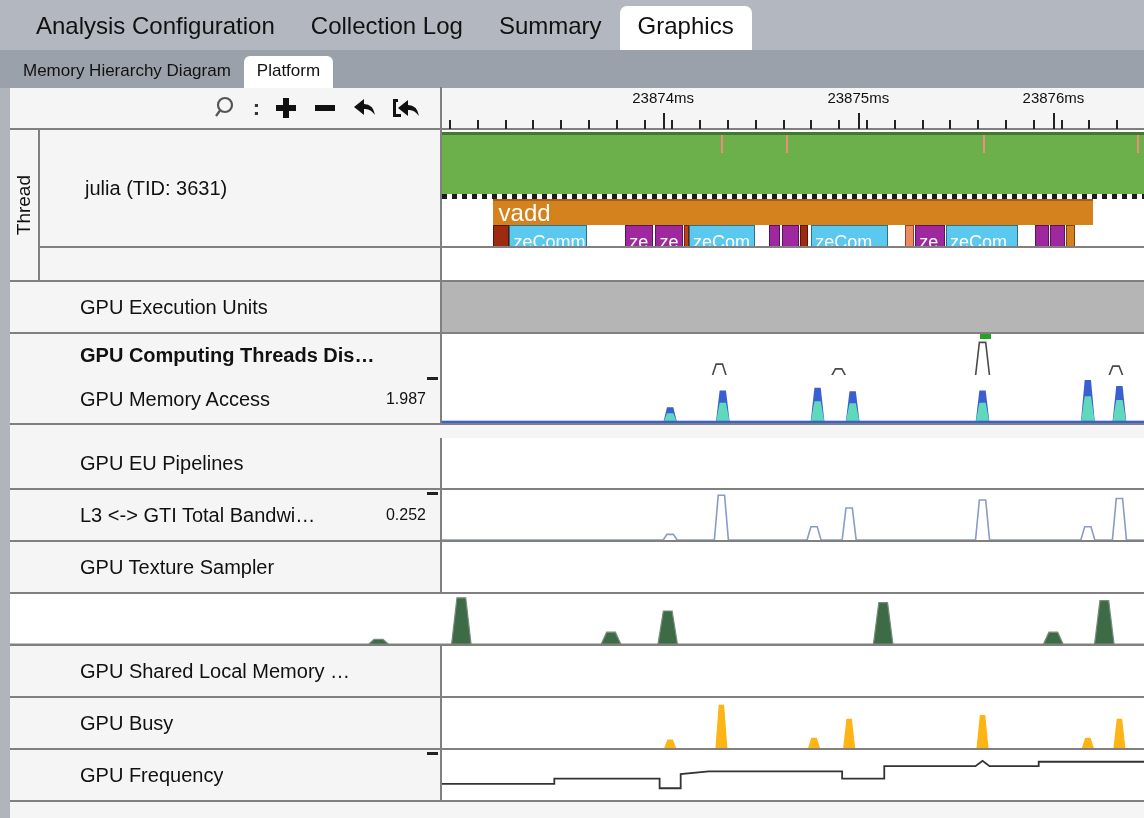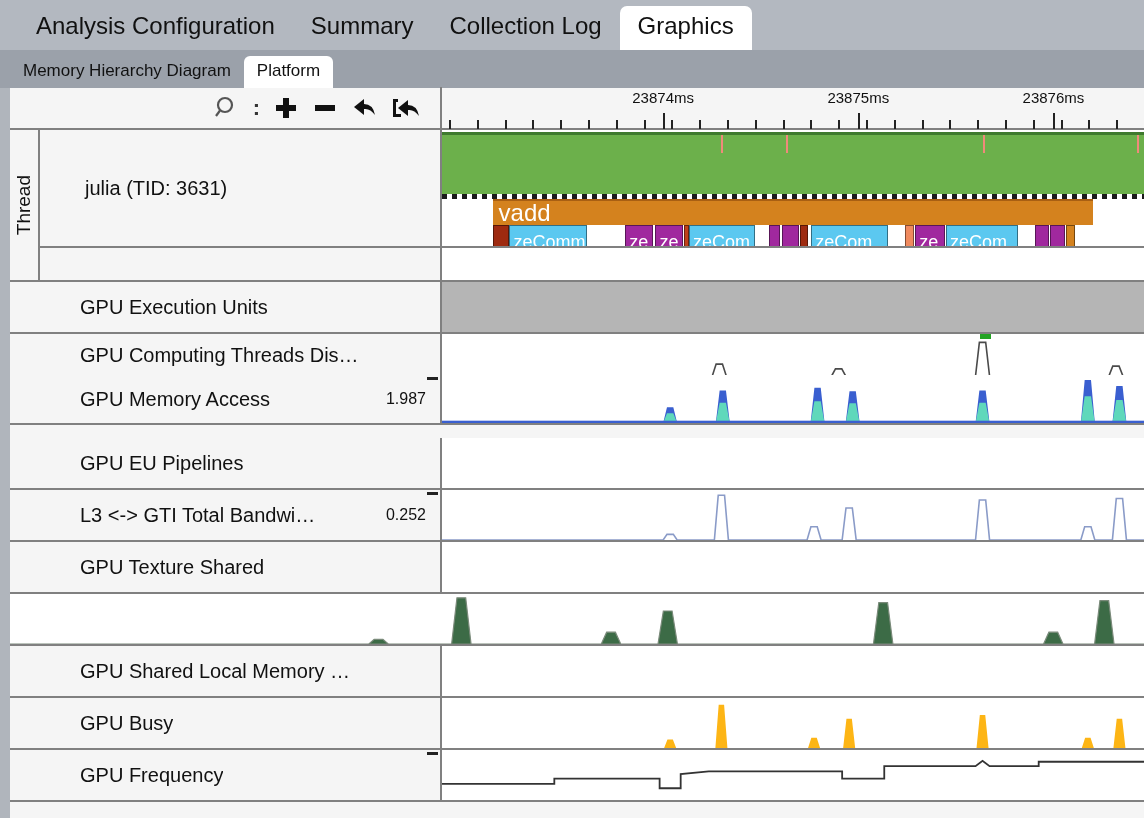--- a/index.html
+++ b/index.html
@@ -283,22 +283,22 @@
     position: absolute;
     left: 0; top: 0; width: 100%; height: 100%;
     background: #b5b5b5;
   }
 </style>
 </head>
 <body>
 
 <div class="tabbar">
   <div class="tab">Analysis Configuration</div>
+  <div class="tab">Collection Log</div>
   <div class="tab">Summary</div>
-  <div class="tab">Collection Log</div>
   <div class="tab active">Graphics</div>
 </div>
 
 <div class="subtabbar">
   <div class="subtab">Memory Hierarchy Diagram</div>
   <div class="subtab active">Platform</div>
 </div>
 
 <div class="body">
 
@@ -426,21 +426,21 @@
 
   <div id="rows-host">
       <div class="row indented" style="top: 194px; height: 52px;">
         <div class="label">
           <span class="label-text">GPU Execution Units</span>
         </div>
         <div class="plot">
           <div class="eu-band" style="background: rgb(181, 181, 181);"></div>
         </div>
       </div>
-      <div class="row indented" style="top: 246px; height: 44px;">
+      <div class="row indented" style="top: 246px; height: 44px; font-weight: bold;">
         <div class="label">
           <span class="label-text">GPU Computing Threads Dis…</span>
         </div>
         <div class="plot">
           <svg viewBox="0 0 700 52" preserveAspectRatio="none">
             <path d="M0,52 L269.5,52 L273.35,37.3 L279.65,37.3 L283.5,52 L388.49999999999994,52 L392.34999999999997,43.18 L398.6499999999999,43.18 L402.49999999999994,52 L532,52 L535.85,10.350000000000001 L542.15,10.350000000000001 L546,52 L665,52 L668.85,39.75 L675.15,39.75 L679,52 L700,52" fill="none" stroke="#4a4a4a" stroke-width="1.6" vector-effect="non-scaling-stroke"></path>
           </svg>
           <div style="position: absolute; top: 0px; height: 5px; background: rgb(34, 163, 34); left: 76.6%; width: 1.6%;"></div>
         </div>
       </div>
@@ -471,21 +471,21 @@
           <span class="label-tick"></span>
         </div>
         <div class="plot">
           <svg viewBox="0 0 700 52" preserveAspectRatio="none">
             <path d="M0,52 L220.5,52 L224.35,46.12 L230.65,46.12 L234.5,52 L271.59999999999997,52 L275.45,5.450000000000003 L281.74999999999994,5.450000000000003 L285.59999999999997,52 L364,52 L367.85,38.28 L374.15,38.28 L378,52 L399,52 L402.85,18.68 L409.15,18.68 L413,52 L532,52 L535.85,10.350000000000001 L542.15,10.350000000000001 L546,52 L637,52 L640.85,38.28 L647.15,38.28 L651,52 L668.5,52 L672.35,8.880000000000003 L678.65,8.880000000000003 L682.5,52 L700,52" fill="none" stroke="#8a9bc8" stroke-width="1.6" vector-effect="non-scaling-stroke"></path>
           </svg>
         </div>
       </div>
       <div class="row indented" style="top: 454px; height: 52px;">
         <div class="label">
-          <span class="label-text">GPU Texture Shared</span>
+          <span class="label-text">GPU Texture Sampler</span>
         </div>
         <div class="plot"></div>
       </div>
       <div class="row indented" style="top: 506px; height: 52px;">
         <div class="plot">
           <svg viewBox="0 0 700 52" preserveAspectRatio="none">
             <path d="M0,52 L221.5,52 L224.8,47.1 L230.2,47.1 L233.5,52 L272.59999999999997,52 L275.9,3.980000000000004 L281.29999999999995,3.980000000000004 L284.59999999999997,52 L365,52 L368.3,39.75 L373.7,39.75 L377,52 L400,52 L403.3,17.700000000000003 L408.7,17.700000000000003 L412,52 L533,52 L536.3,8.880000000000003 L541.7,8.880000000000003 L545,52 L638,52 L641.3,39.75 L646.7,39.75 L650,52 L669.5,52 L672.8,6.919999999999995 L678.2,6.919999999999995 L681.5,52 L700,52 Z" fill="#3c6b46" stroke="#7a8a7a" stroke-width="1.2" vector-effect="non-scaling-stroke"></path>
           </svg>
         </div>
       </div>

